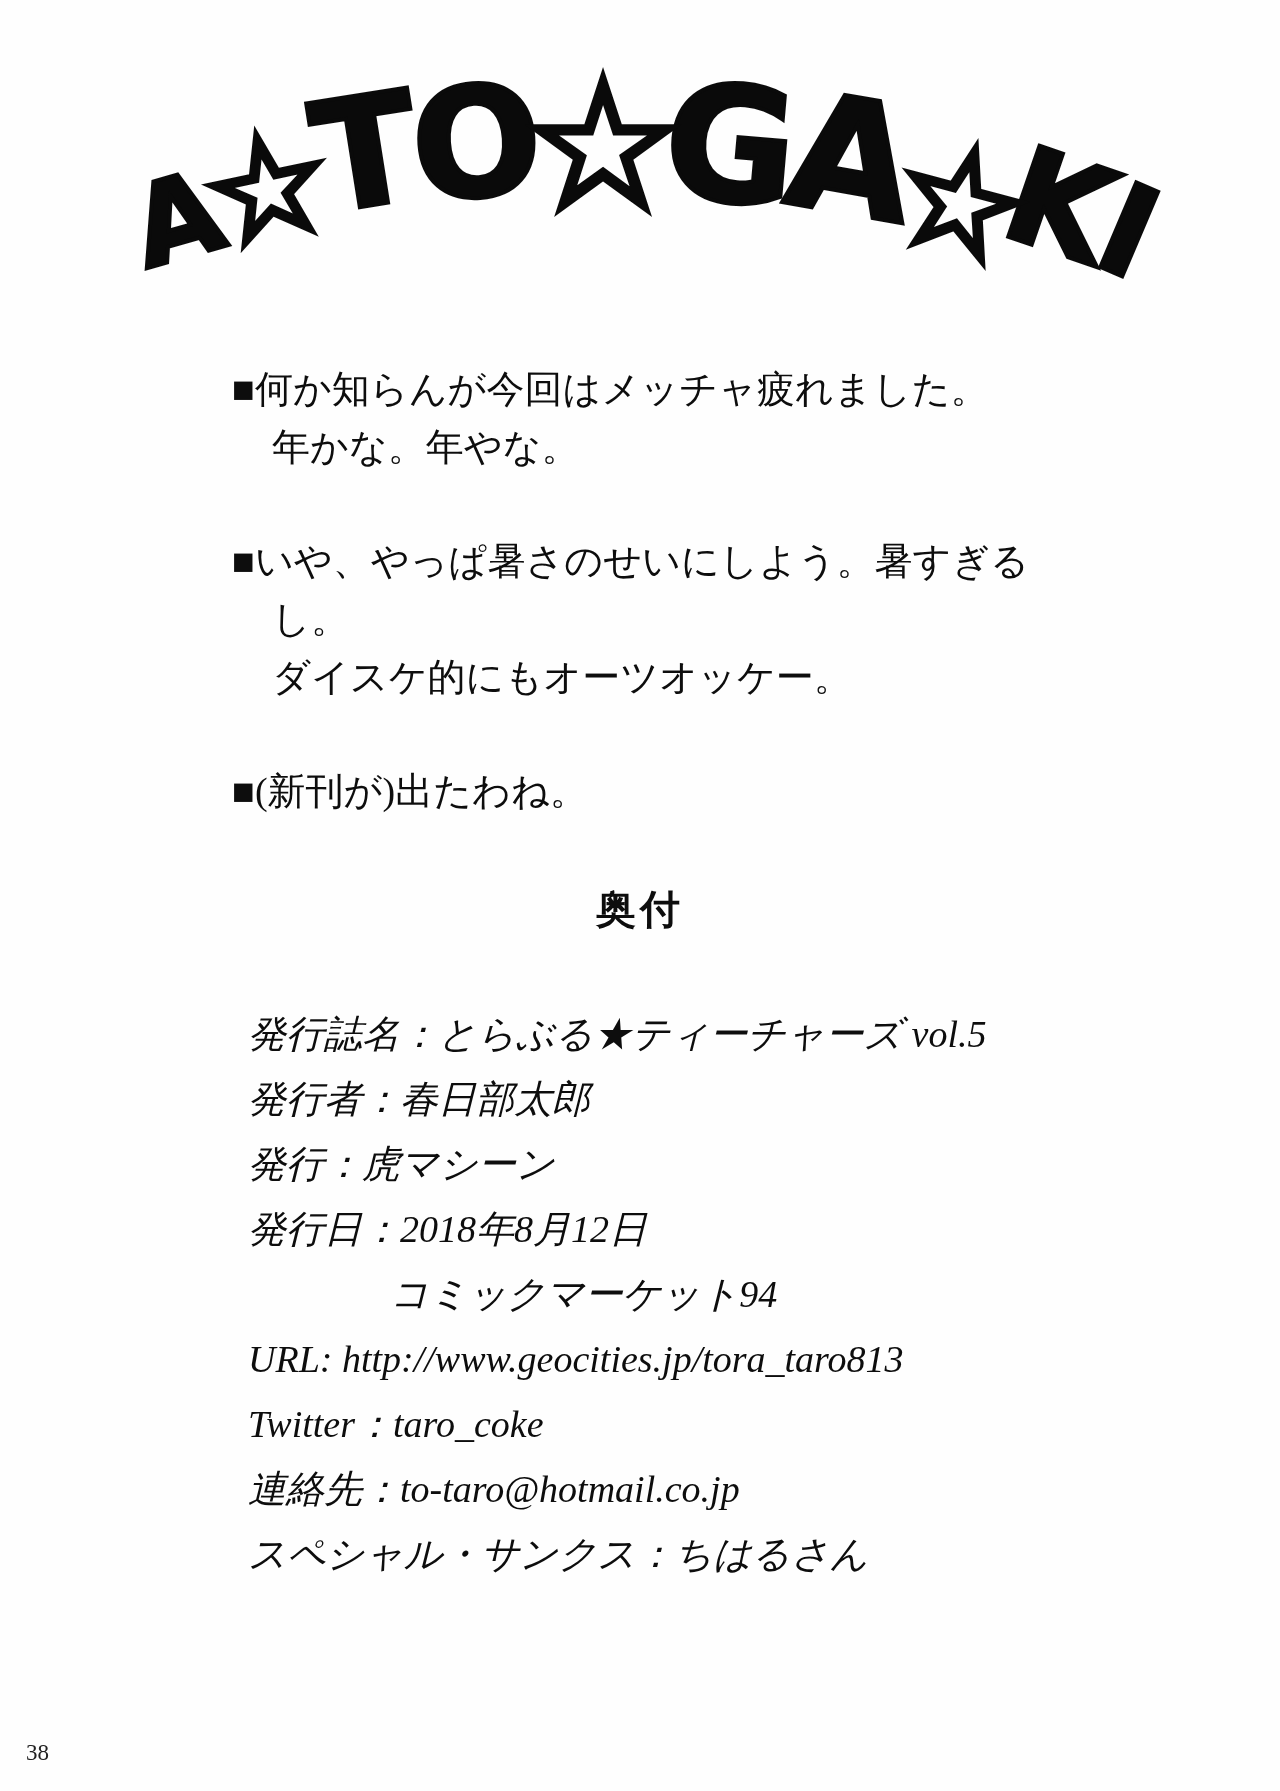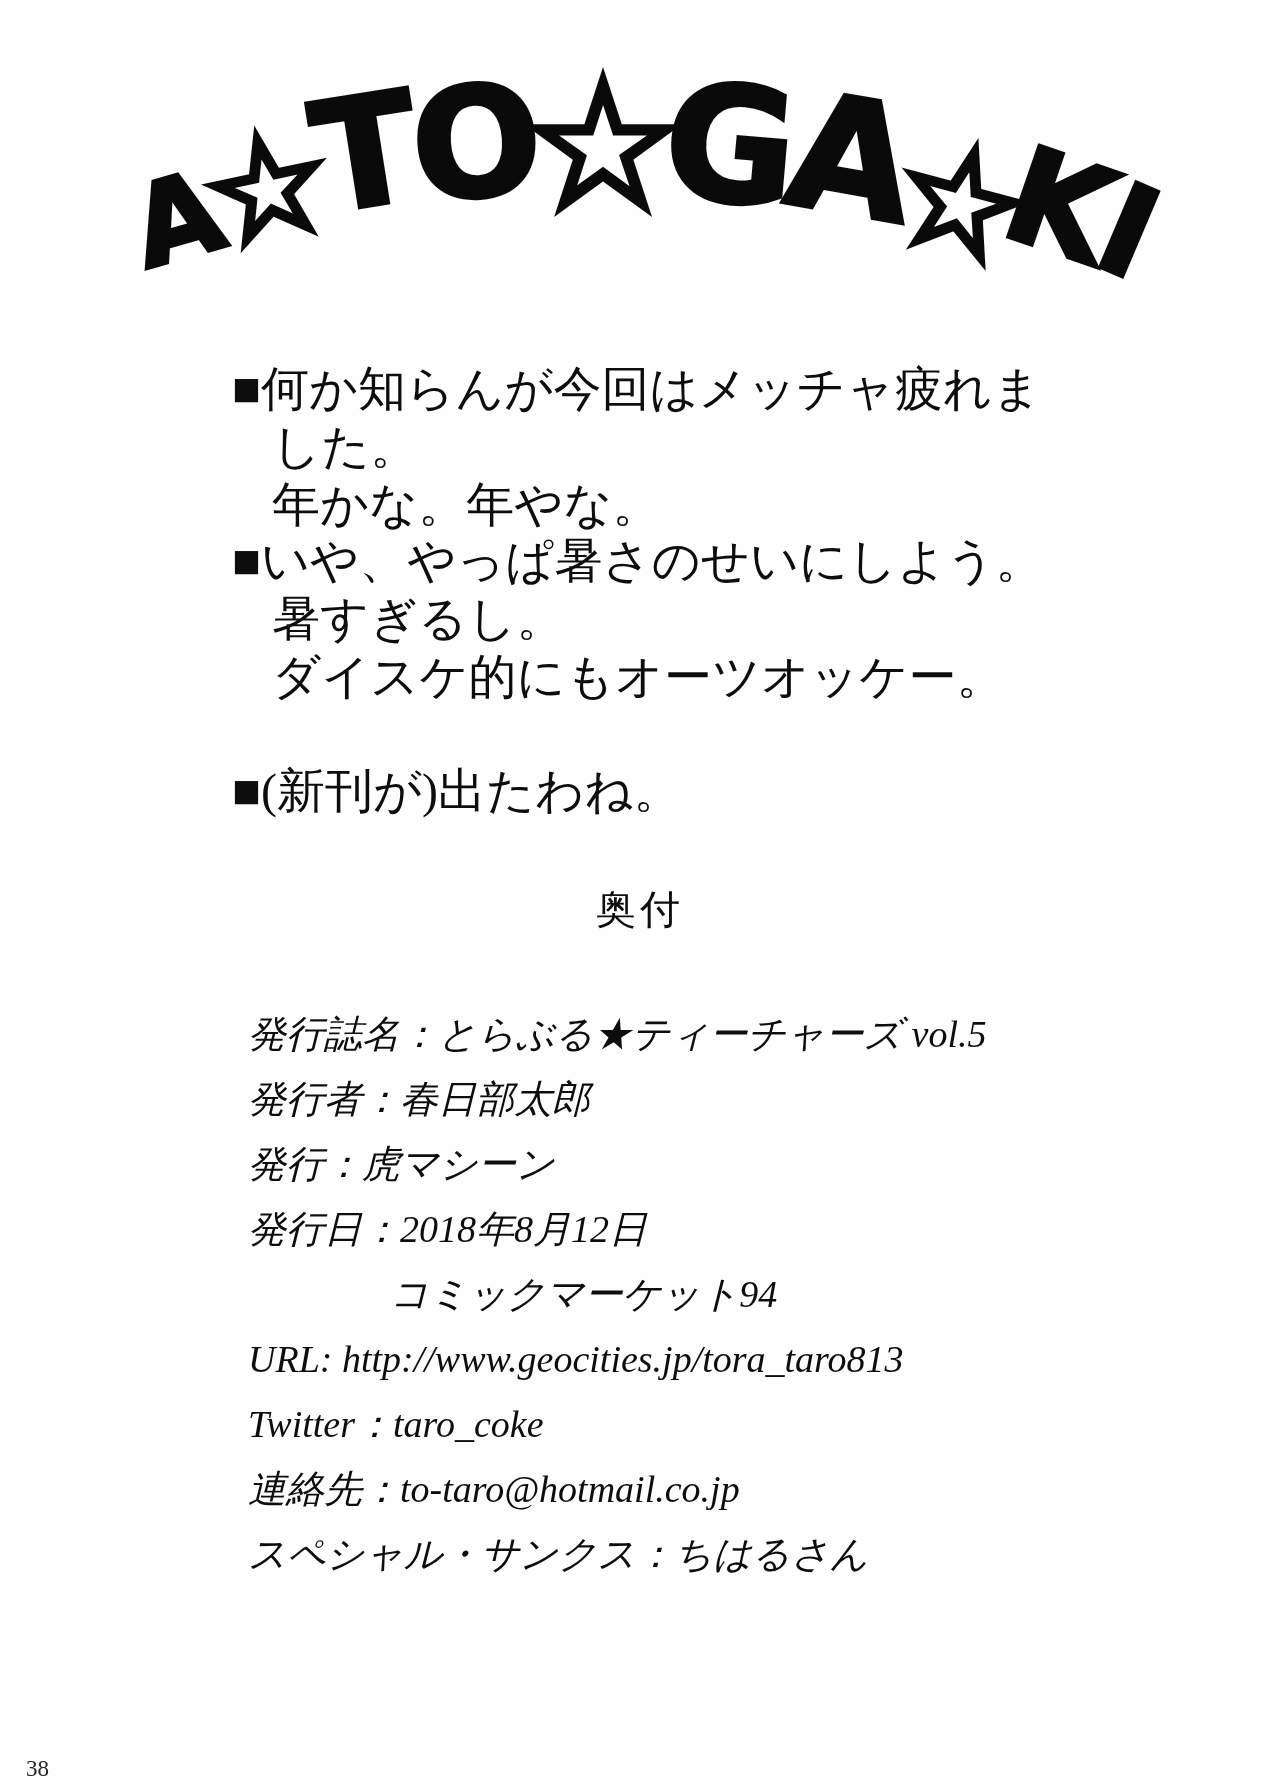--- a/index.html
+++ b/index.html
@@ -50,59 +50,59 @@
   .t6 { font-size: 160px; transform: translateY(-2px)  rotate(10deg); }
   .t7 { font-size: 146px; transform: translateY(48px)  rotate(15deg); margin: 0 -12px; }
   .t8 { font-size: 132px; transform: translateY(58px)  rotate(19deg); }
   .t9 { font-size: 126px; transform: translateY(86px)  rotate(23deg); }
 
   
   .af-block {
     position: absolute;
     left: 232px;
     width: 820px;
-    font-size: 48px;
+    font-size: 38px;
     line-height: 58px;
     padding-left: 40px;
   }
   .af-line.first { text-indent: -40px; }
   .blk1 { top: 360px; }
   .blk2 { top: 532px; }
   .blk3 { top: 762px; }
 
   
   .colophon-heading {
     position: absolute;
     top: 882px;
     left: 0;
     width: 100%;
     text-align: center;
     font-size: 40px;
     letter-spacing: 4px;
+    font-weight: bold;
   }
   .colophon {
     position: absolute;
     top: 1002px;
     left: 248px;
     width: 800px;
     font-size: 38px;
     line-height: 65px;
     font-style: italic;
   }
   .col-line { white-space: nowrap; }
   .col-line:nth-child(5) { padding-left: 142px; }
 
   
   .page-number {
     position: absolute;
     left: 26px;
     top: 1740px;
     font-size: 23px;
     color: #222;
-    margin-top: 16px;
   }
 </style>
 </head>
 <body>
 
 <div class="page">
 
   <div class="title-arc">
     <span class="tl t0">A</span>
     <span class="tl st t1">☆</span>

